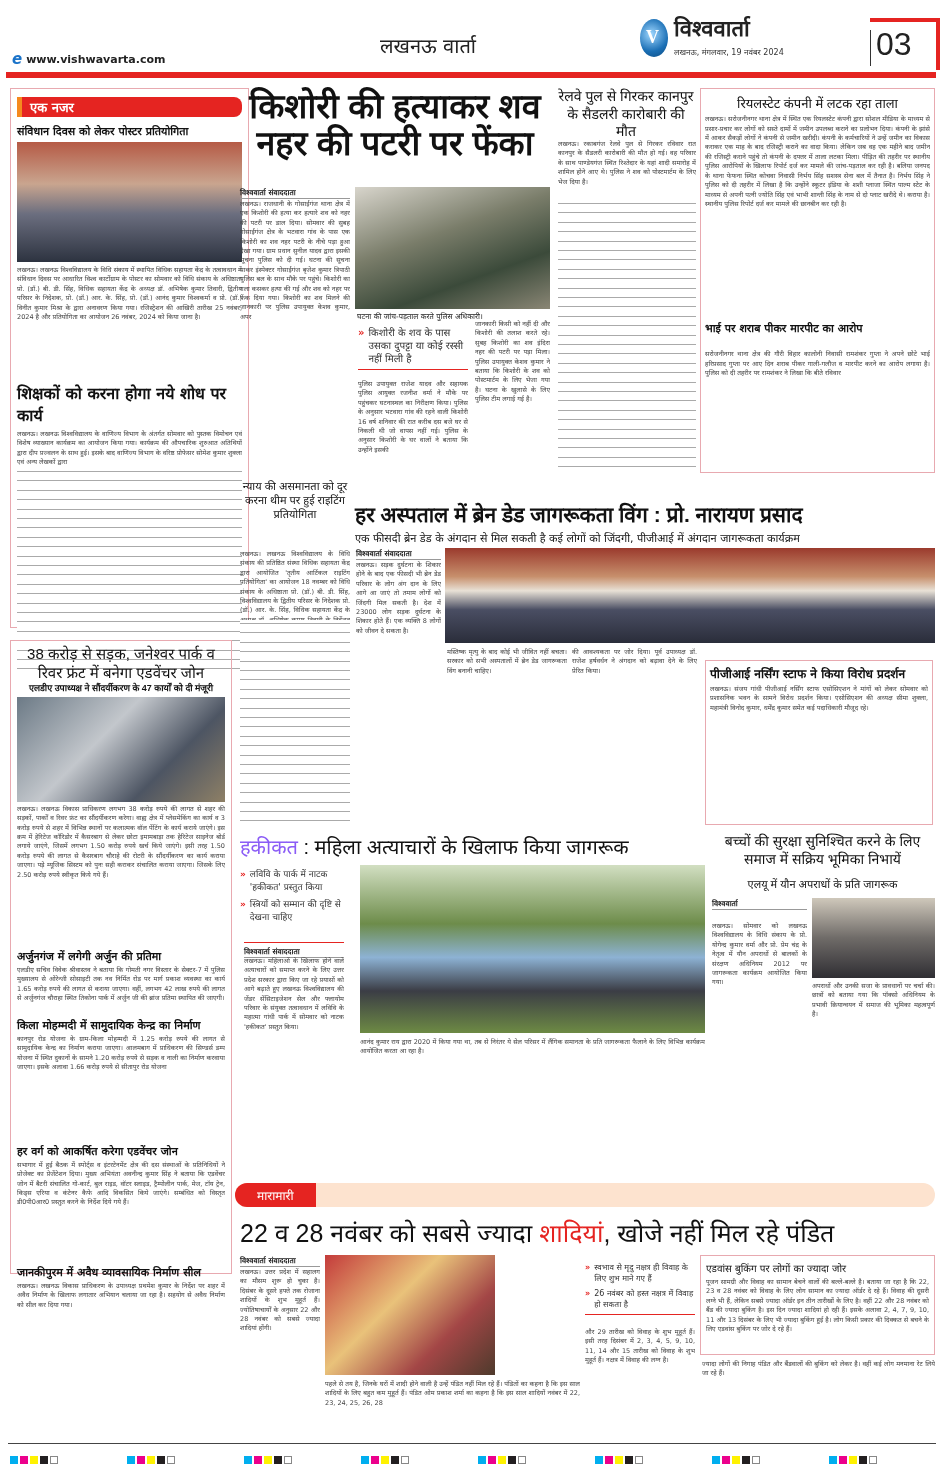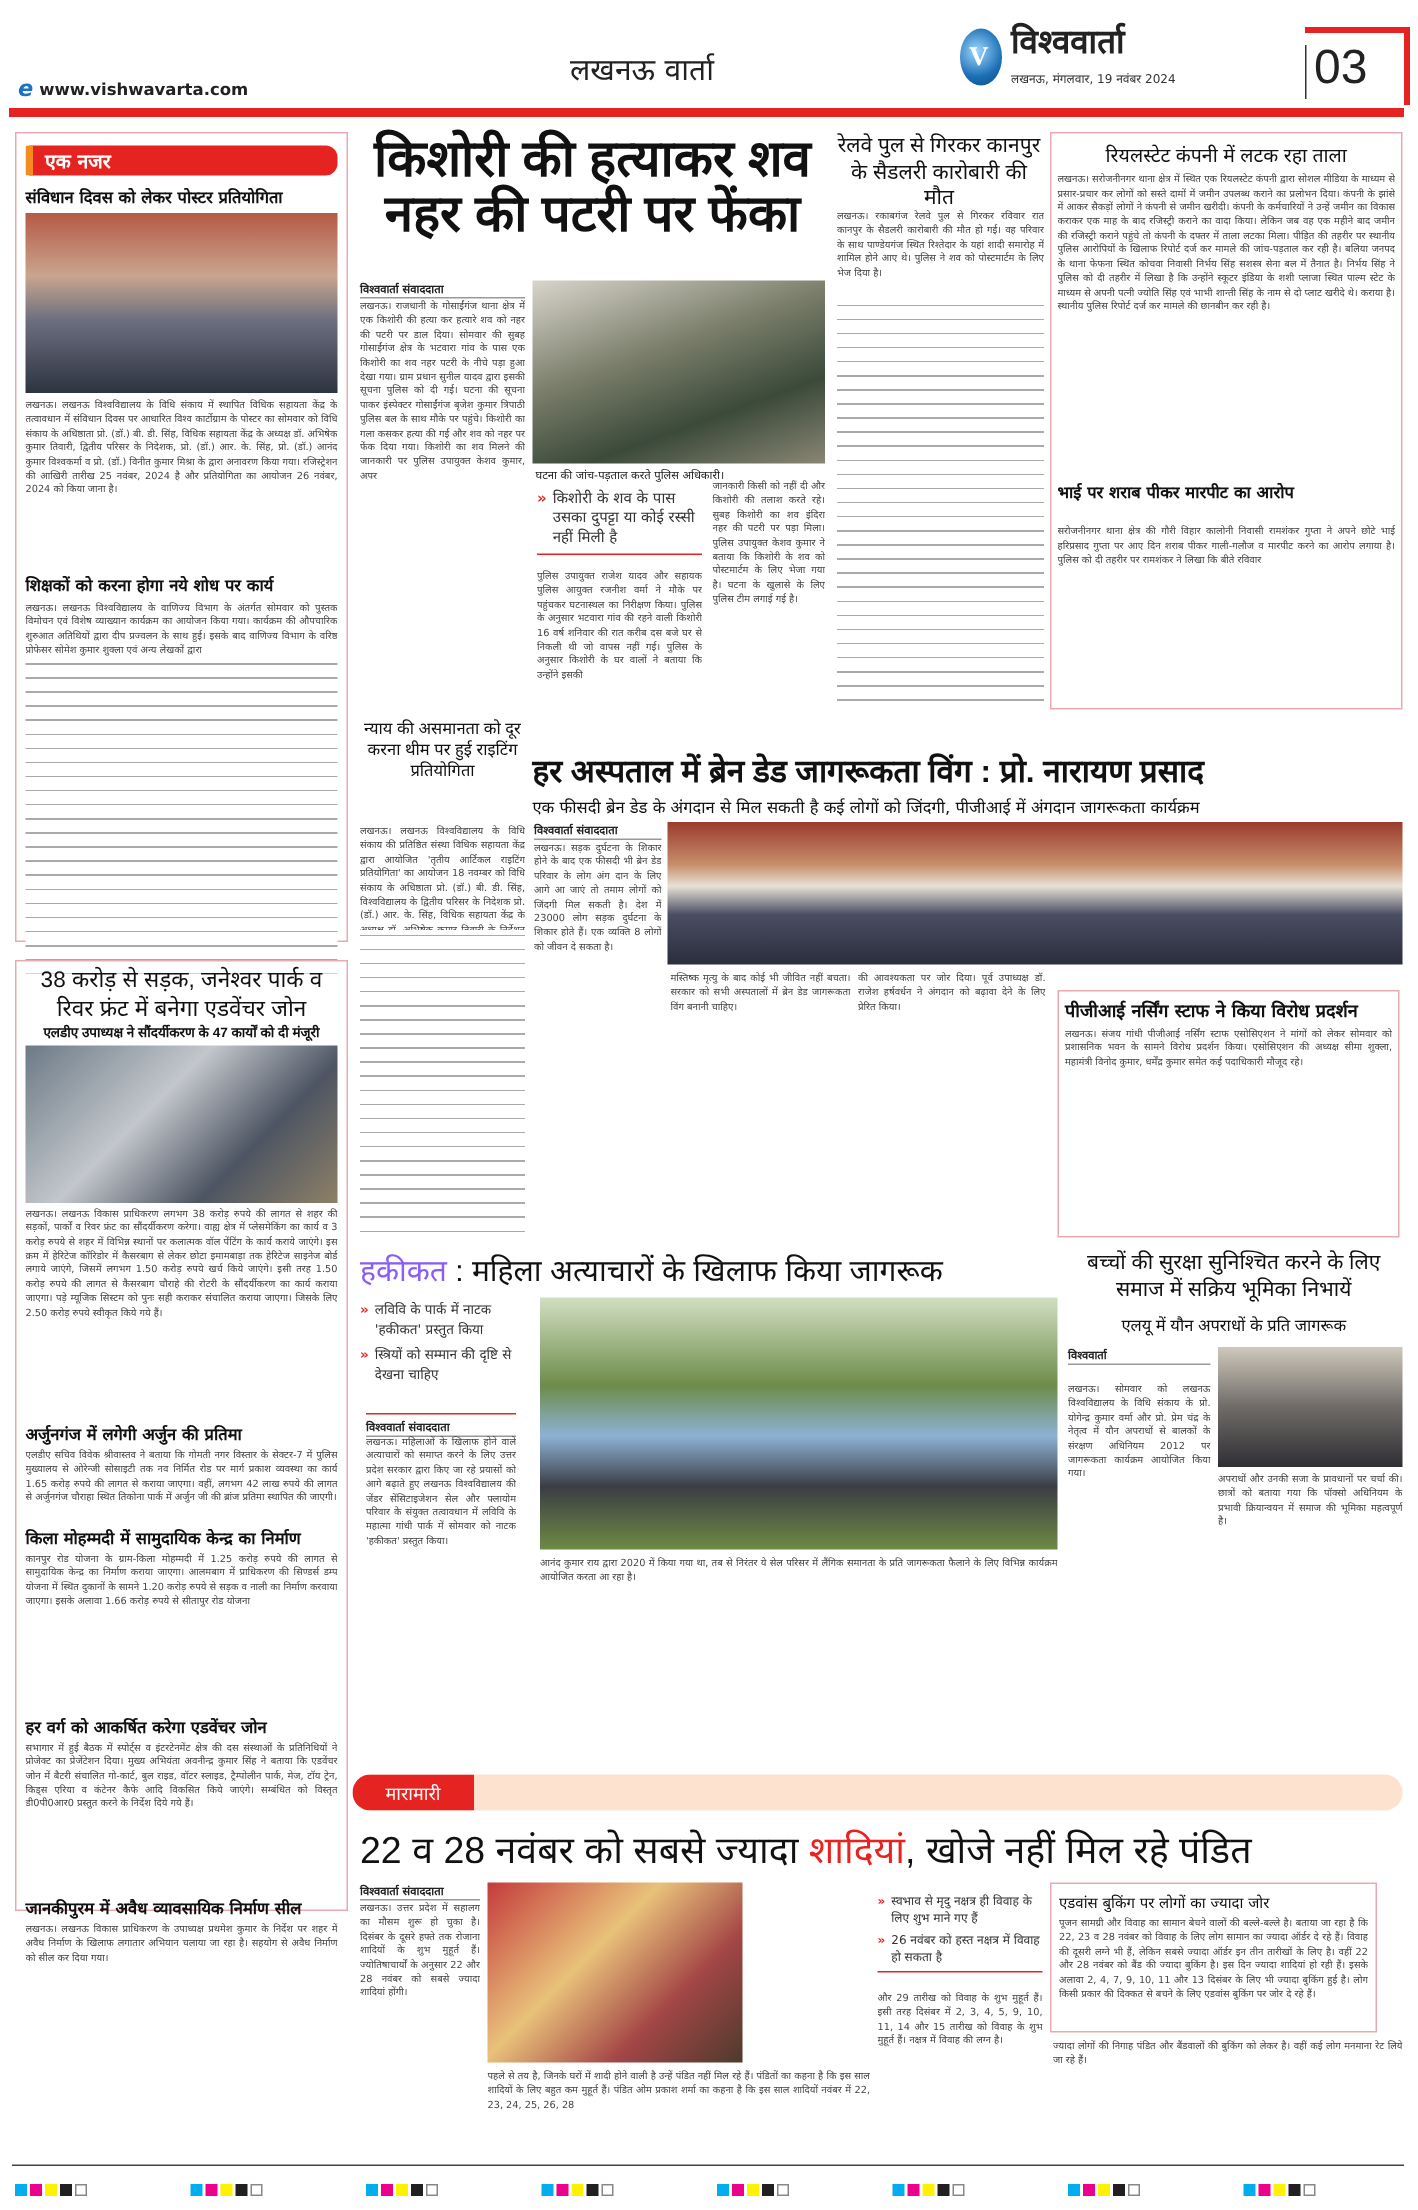--- a/index.html
+++ b/index.html
@@ -45,26 +45,26 @@
       <span>V</span>
     </div>
   <div>
     <div class="logo-text">विश्ववार्ता</div>
     <div class="logo-date">लखनऊ, मंगलवार, 19 नवंबर 2024</div>
   </div>
 </div>
 <div class="abs page-no">03</div>
 <div class="abs redrule"></div>
 
-<div class="abs box" style="left:10px;top:88px;width:222px;height:540px;padding:4px 6px">
+<div class="abs box" style="left:10px;top:88px;width:239px;height:540px;padding:4px 6px">
   <div class="ekn" style="margin:4px 0 6px">एक नजर</div>
   <div style="font-size:11px;font-weight:bold;color:#111;margin-bottom:4px">संविधान दिवस को लेकर पोस्टर प्रतियोगिता</div>
   <div class="photo" style="height:120px;background:linear-gradient(180deg,#b55a45 0%,#c9a58f 35%,#6b6e7f 60%,#2d3340 100%)"></div>
   <div class="col-text" style="height:112px;margin-top:4px">लखनऊ। लखनऊ विश्वविद्यालय के विधि संकाय में स्थापित विधिक सहायता केंद्र के तत्वावधान में संविधान दिवस पर आधारित विश्व कार्टोग्राम के पोस्टर का सोमवार को विधि संकाय के अधिष्ठाता प्रो. (डॉ.) बी. डी. सिंह, विधिक सहायता केंद्र के अध्यक्ष डॉ. अभिषेक कुमार तिवारी, द्वितीय परिसर के निदेशक, प्रो. (डॉ.) आर. के. सिंह, प्रो. (डॉ.) आनंद कुमार विश्वकर्मा व प्रो. (डॉ.) विनीत कुमार मिश्रा के द्वारा अनावरण किया गया। रजिस्ट्रेशन की आखिरी तारीख 25 नवंबर, 2024 है और प्रतियोगिता का आयोजन 26 नवंबर, 2024 को किया जाना है।</div>
-  <div style="font-size:11px;font-weight:bold;color:#111;margin:4px 0">शिक्षकों को करना होगा नये शोध पर कार्य</div>
+  <div style="font-size:16px;font-weight:bold;color:#111;margin:4px 0">शिक्षकों को करना होगा नये शोध पर कार्य</div>
   <div class="col-text" style="height:38px">लखनऊ। लखनऊ विश्वविद्यालय के वाणिज्य विभाग के अंतर्गत सोमवार को पुस्तक विमोचन एवं विशेष व्याख्यान कार्यक्रम का आयोजन किया गया। कार्यक्रम की औपचारिक शुरुआत अतिथियों द्वारा दीप प्रज्वलन के साथ हुई। इसके बाद वाणिज्य विभाग के वरिष्ठ प्रोफेसर सोमेश कुमार शुक्ला एवं अन्य लेखकों द्वारा</div>
   <div class="lines" style="height:210px"></div>
 </div>
 
 <div class="abs h-big" style="left:245px;top:88px;width:300px;font-size:34px">किशोरी की हत्याकर शव नहर की पटरी पर फेंका</div>
 <div class="abs byline" style="left:240px;top:187px;width:110px">विश्ववार्ता संवाददाता</div>
 <div class="abs col-text" style="left:240px;top:200px;width:110px;height:210px">लखनऊ। राजधानी के गोसाईंगंज थाना क्षेत्र में एक किशोरी की हत्या कर हत्यारे शव को नहर की पटरी पर डाल दिया। सोमवार की सुबह गोसाईंगंज क्षेत्र के भटवारा गांव के पास एक किशोरी का शव नहर पटरी के नीचे पड़ा हुआ देखा गया। ग्राम प्रधान सुनील यादव द्वारा इसकी सूचना पुलिस को दी गई। घटना की सूचना पाकर इंस्पेक्टर गोसाईंगंज बृजेश कुमार त्रिपाठी पुलिस बल के साथ मौके पर पहुंचे। किशोरी का गला कसकर हत्या की गई और शव को नहर पर फेंक दिया गया। किशोरी का शव मिलने की जानकारी पर पुलिस उपायुक्त केशव कुमार, अपर</div>
 <div class="abs photo" style="left:355px;top:187px;width:195px;height:122px;background:linear-gradient(160deg,#d8d5cc,#7a7d6a 40%,#3b4a3a 70%,#8a8675)"></div>
 <div class="abs" style="left:357px;top:311px;font-size:7.5px;color:#222">घटना की जांच-पड़ताल करते पुलिस अधिकारी।</div>
 <div class="abs quote" style="left:358px;top:326px;width:110px;font-size:10px;border-bottom:1px solid #e52421;padding-bottom:4px">
@@ -152,21 +152,21 @@
   <div class="quote" style="font-size:8px;line-height:11px">
       <span class="q">»</span>
       <span>स्वभाव से मृदु नक्षत्र ही विवाह के लिए शुभ माने गए हैं</span>
     </div>
   <div class="quote" style="font-size:8px;line-height:11px;margin-top:4px;border-bottom:1px solid #e52421;padding-bottom:4px">
       <span class="q">»</span>
       <span>26 नवंबर को हस्त नक्षत्र में विवाह हो सकता है</span>
     </div>
 </div>
 <div class="abs col-text" style="left:585px;top:1328px;width:110px;height:110px">और 29 तारीख को विवाह के शुभ मुहूर्त हैं। इसी तरह दिसंबर में 2, 3, 4, 5, 9, 10, 11, 14 और 15 तारीख को विवाह के शुभ मुहूर्त हैं। नक्षत्र में विवाह की लग्न है।</div>
-<div class="abs box" style="left:700px;top:1255px;width:218px;height:100px;padding:5px">
+<div class="abs box" style="left:700px;top:1255px;width:235px;height:100px;padding:5px">
   <div style="font-size:10px;color:#111;margin-bottom:3px">एडवांस बुकिंग पर लोगों का ज्यादा जोर</div>
   <div class="col-text" style="height:75px">पूजन सामग्री और विवाह का सामान बेचने वालों की बल्ले-बल्ले है। बताया जा रहा है कि 22, 23 व 28 नवंबर को विवाह के लिए लोग सामान का ज्यादा ऑर्डर दे रहे हैं। विवाह की दूसरी लग्ने भी हैं, लेकिन सबसे ज्यादा ऑर्डर इन तीन तारीखों के लिए है। वहीं 22 और 28 नवंबर को बैंड की ज्यादा बुकिंग है। इस दिन ज्यादा शादियां हो रही हैं। इसके अलावा 2, 4, 7, 9, 10, 11 और 13 दिसंबर के लिए भी ज्यादा बुकिंग हुई है। लोग किसी प्रकार की दिक्कत से बचने के लिए एडवांस बुकिंग पर जोर दे रहे हैं।</div>
 </div>
 <div class="abs col-text" style="left:702px;top:1360px;width:233px;height:80px">ज्यादा लोगों की निगाह पंडित और बैंडवालों की बुकिंग को लेकर है। वहीं कई लोग मनमाना रेट लिये जा रहे हैं।</div>
 
 <div class="abs" style="left:8px;top:1443px;width:928px;height:1px;background:#444"></div>
 <div id="regmarks">
     <div class="abs cmyk" style="left: 10px;">
       <i style="background: rgb(0, 174, 239);"></i>
       <i style="background: rgb(236, 0, 140);"></i>

